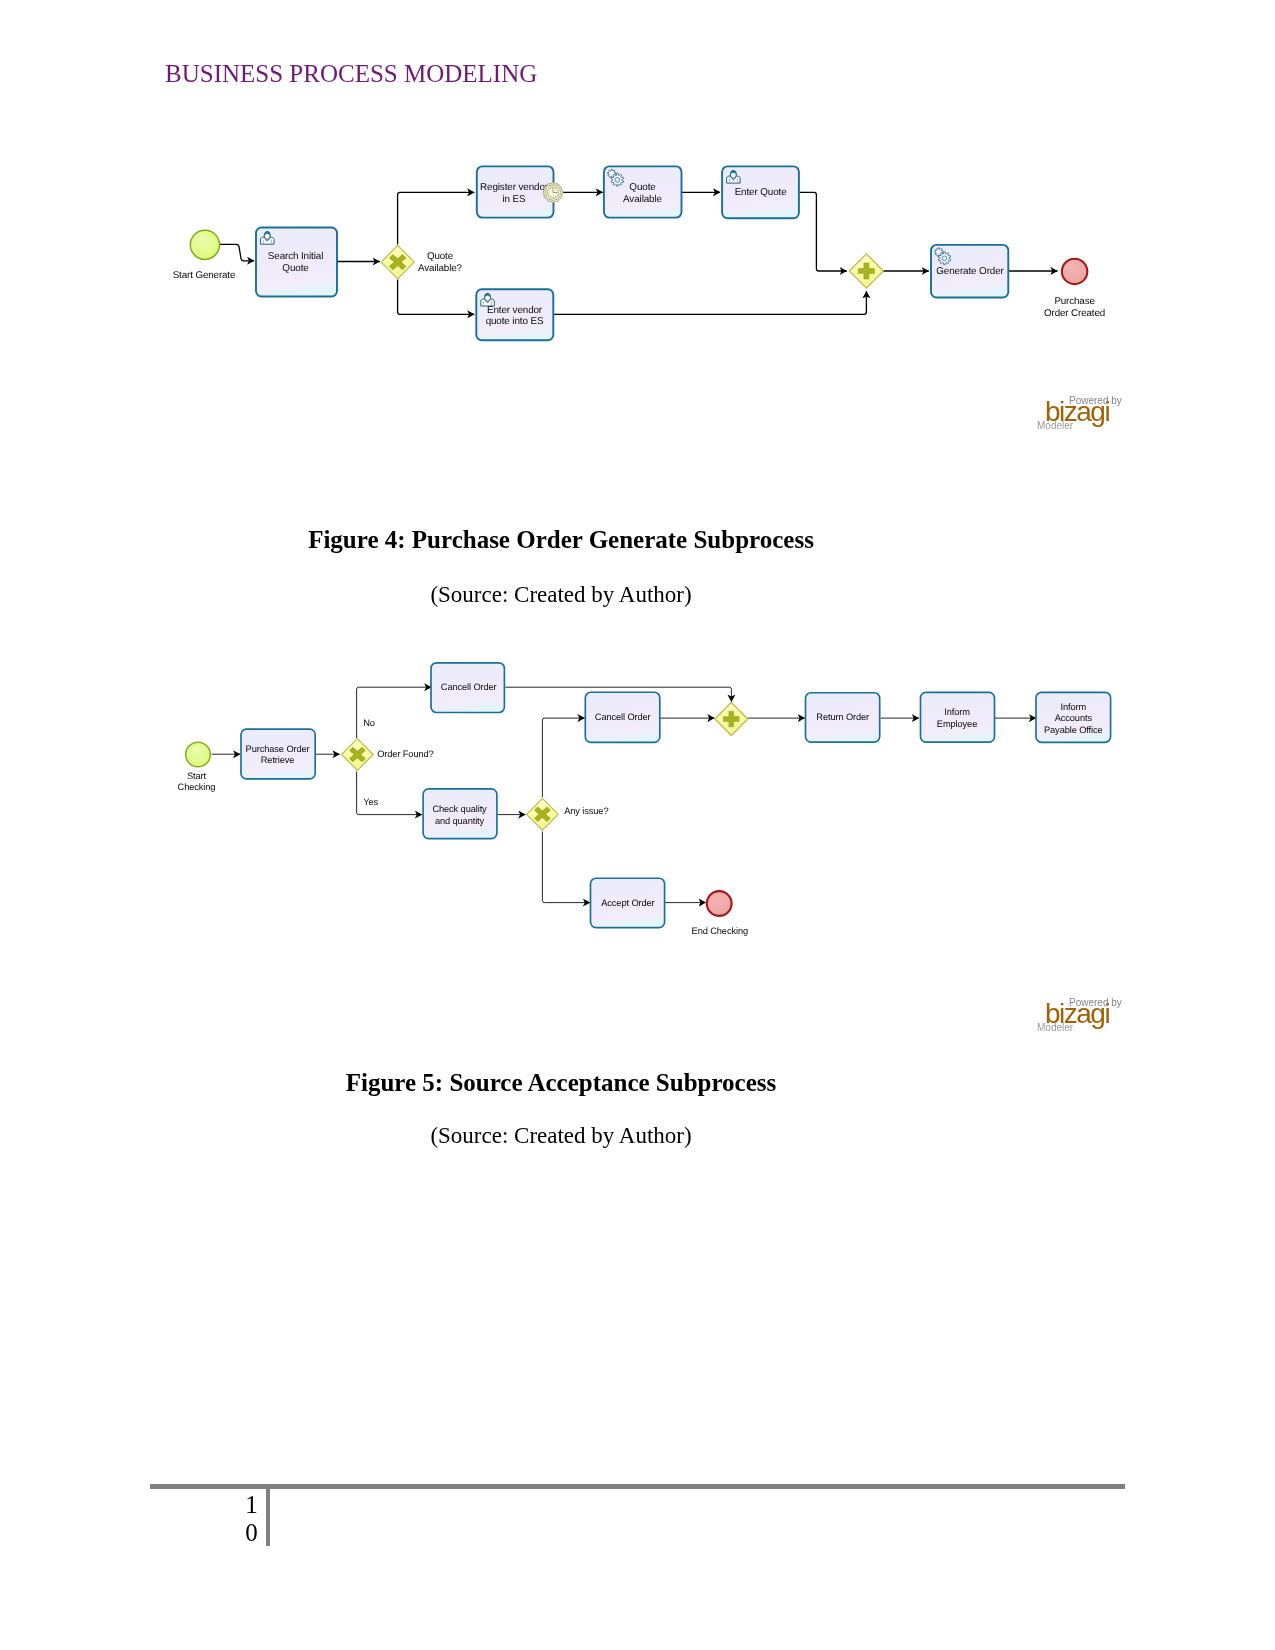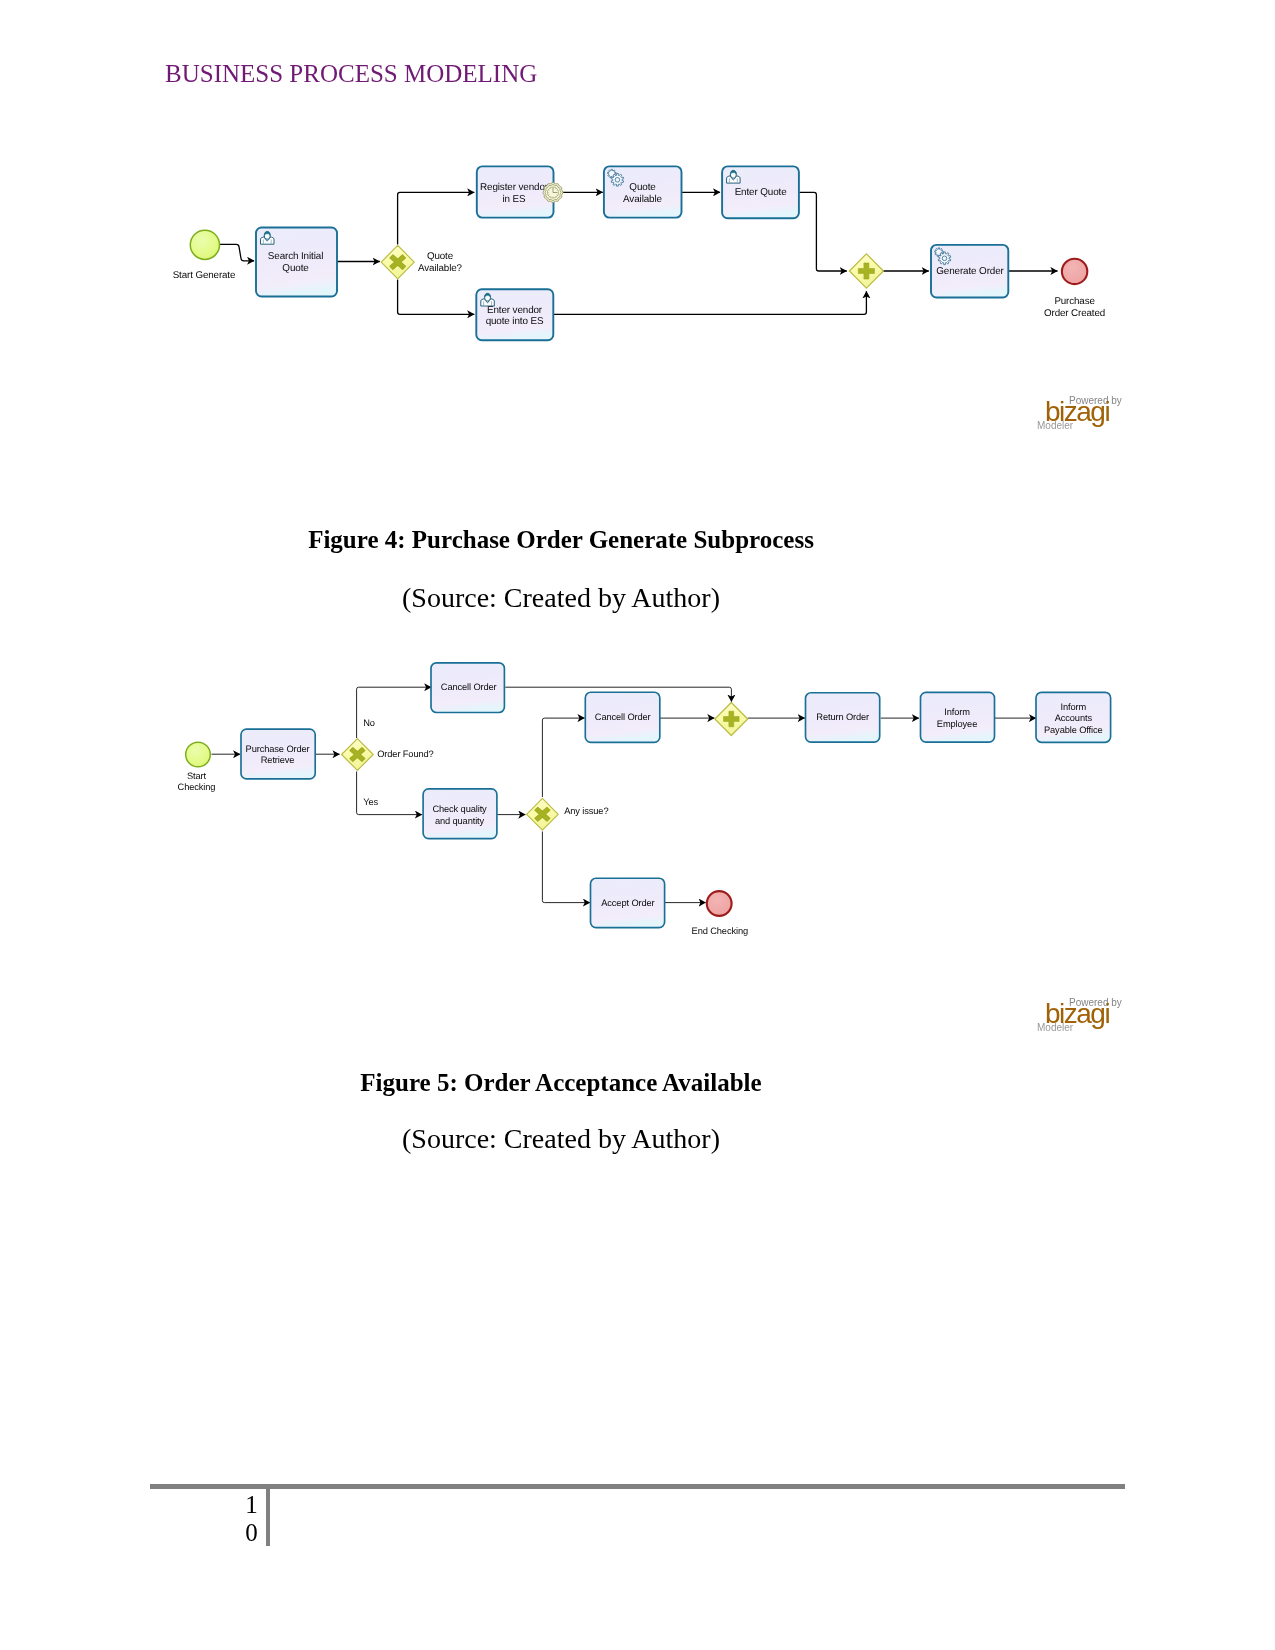--- a/index.html
+++ b/index.html
@@ -4,21 +4,21 @@
 <title>Business Process Modeling</title>
 <style>
   html,body{margin:0;padding:0;background:#fff;}
   body{width:1275px;height:1650px;font-family:"Liberation Serif",serif;position:relative;overflow:hidden;-webkit-font-smoothing:antialiased;}
   .page{position:absolute;left:0;top:0;width:1275px;height:1650px;background:#fff;}
 
   .hdr{position:absolute;left:165px;top:60px;font-size:25px;color:#701a75;white-space:nowrap;}
 
   .capline{position:absolute;left:0;width:1122px;text-align:center;color:#000;white-space:nowrap;}
   .capline.bold{font-weight:bold;font-size:25px;}
-  .capline.plain{font-size:28px;}
+  .capline.plain{font-size:23px;}
 
   .footrule{position:absolute;left:150px;top:1484px;width:975px;height:4.5px;background:#808080;}
   .footvrule{position:absolute;left:266px;top:1487px;width:4.2px;height:59px;background:#808080;}
   .pgnum{position:absolute;width:30px;text-align:center;font-size:25px;color:#000;line-height:1;}
 
   .diagram{position:absolute;}
   svg{display:block;overflow:visible;}
   .bpmn-label{font-family:"Liberation Sans",sans-serif;fill:#0a0a0a;}
   svg text{-webkit-font-smoothing:antialiased;text-rendering:geometricPrecision;}
 
@@ -259,21 +259,21 @@
     </g>
   </svg>
   </div>
 
   <div class="wm" style="left:1036px;top:994px;width:90px;height:44px;">
     <div class="pb">Powered by</div>
     <div class="brand">bizagi</div>
     <div class="prod">Modeler</div>
   </div>
 
-  <div class="capline bold" style="top:1068.5px;">Figure 5: Order Acceptance Available</div>
+  <div class="capline bold" style="top:1068.5px;">Figure 5: Source Acceptance Subprocess</div>
   <div class="capline plain" style="top:1123px;">(Source: Created by Author)</div>
 
   <div class="footrule"></div>
   <div class="footvrule"></div>
   <div class="pgnum" style="left:236.5px;top:1492px;">1</div>
   <div class="pgnum" style="left:236.5px;top:1520.2px;">0</div>
 
 </div>
 
 </body></html>

